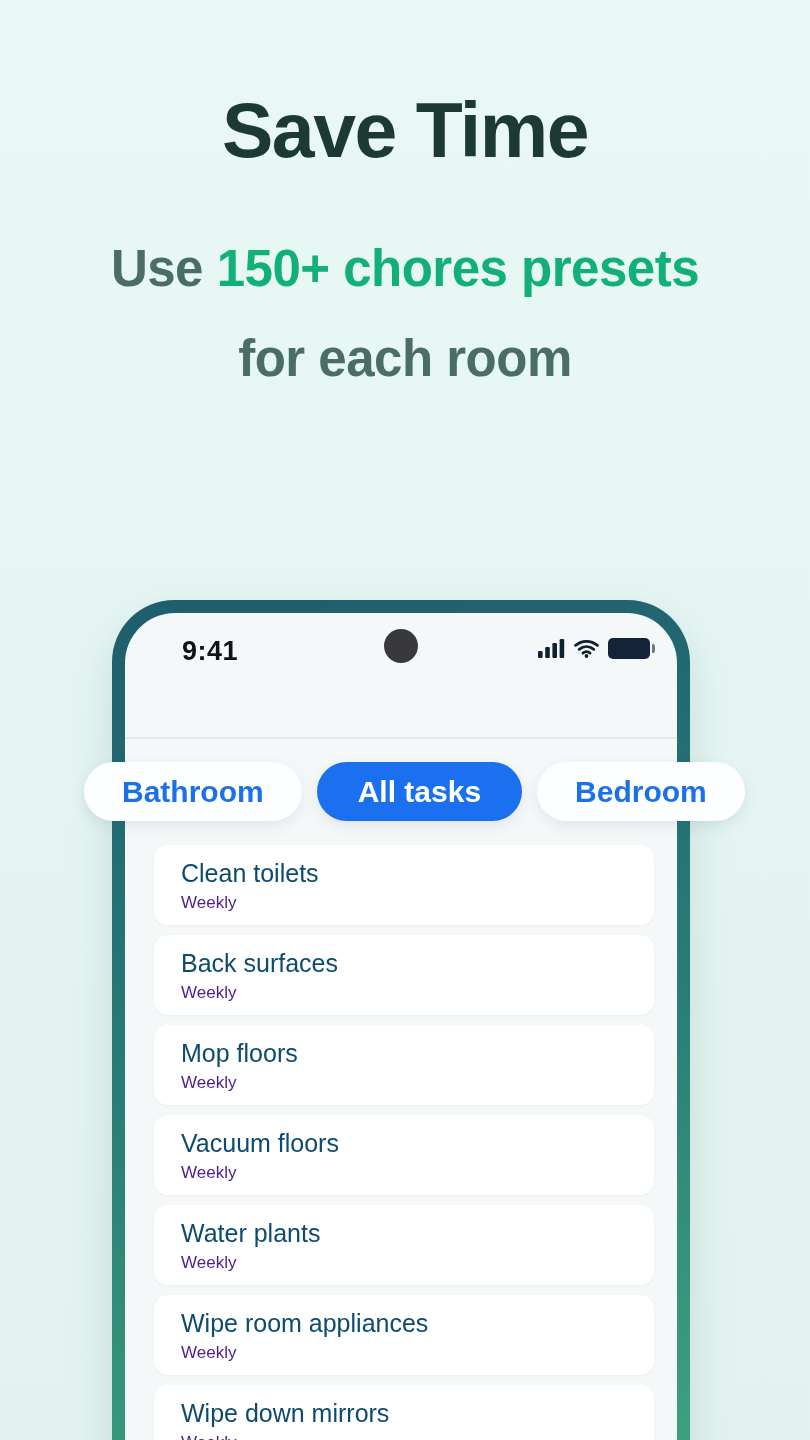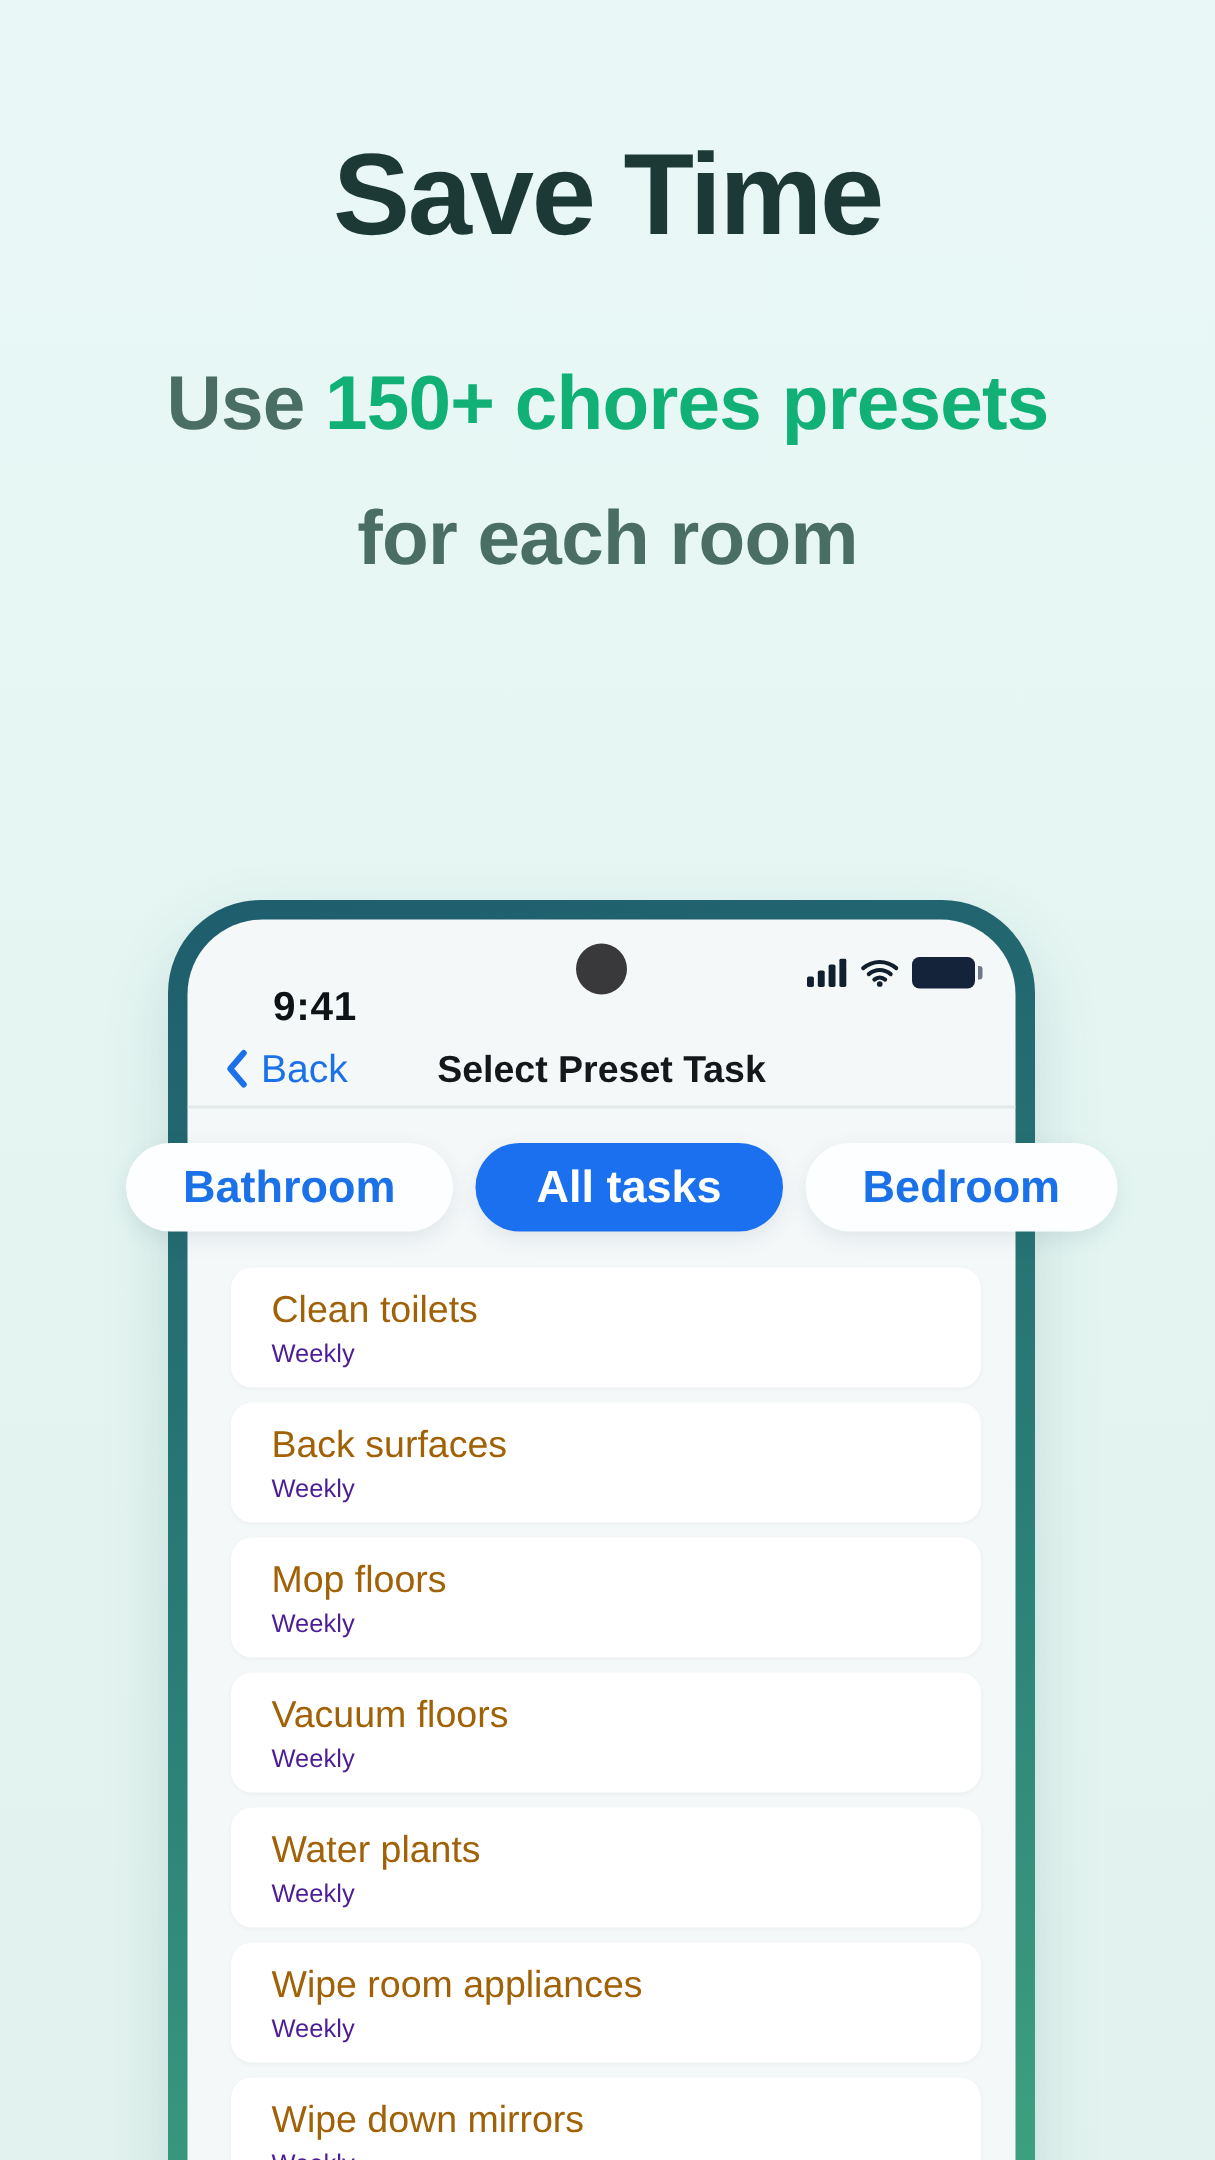--- a/index.html
+++ b/index.html
@@ -33,21 +33,21 @@
     box-shadow:0 18px 45px rgba(25,80,90,0.15);
   }
   .screen {
     position:relative; width:100%; height:100%;
     background:#f5f8f9; border-radius:50px 50px 0 0; overflow:hidden;
   }
 
   
   .time {
     position:absolute; left:57px; top:23px;
-    font-size:27px; font-weight:700; color:#0d1316; letter-spacing:0.5px;margin-top:20px;
+    font-size:27px; font-weight:700; color:#0d1316; letter-spacing:0.5px;
   }
   .camera {
     position:absolute; left:calc(50% - 17px); top:16px;
     width:34px; height:34px; border-radius:50%; background:#39393b;
   }
   .status-icons {
     position:absolute; right:27px; top:25px;
     display:flex; align-items:center; gap:9px;
   }
   .battery { position:relative; width:42px; height:21px; background:#15233a; border-radius:5px; }
@@ -83,21 +83,21 @@
   .chip.selected { background:#1a70ee; color:#ffffff; padding:0 41px; }
 
   
   .task-list { position:absolute; top:232px; left:29px; right:23px; }
   .task-card {
     height:80px; margin-bottom:10px; background:#ffffff;
     border-radius:14px; padding:13px 0 0 27px;
     box-shadow:0 1px 3px rgba(30,50,60,0.05);
     cursor:pointer;
   }
-  .task-title { font-size:25px; font-weight:500; color:#a16207; line-height:31px; }
+  .task-title { font-size:25px; font-weight:500; color:#0c4a6e; line-height:31px; }
   .task-freq  { font-size:17px; color:#4c1d95; margin-top:4px; }
 </style>
 </head>
 <body>
 
 <div class="page">
 
   <h1 class="headline">Save Time</h1>
   <div class="subhead">
     <span>Use </span><span class="hl">150+ chores presets</span><br>
@@ -118,29 +118,20 @@
         </svg>
         <svg width="25" height="19" viewBox="0 0 25 19">
           <path d="M1.5 6.4 C8 0.9, 17 0.9, 23.5 6.4" fill="none" stroke="#10202f" stroke-width="2.7" stroke-linecap="round"></path>
           <path d="M5.2 10.4 C9.6 6.7, 15.4 6.7, 19.8 10.4" fill="none" stroke="#10202f" stroke-width="2.7" stroke-linecap="round"></path>
           <path d="M8.9 14.1 C11 12.3, 14 12.3, 16.1 14.1" fill="none" stroke="#10202f" stroke-width="2.7" stroke-linecap="round"></path>
           <circle cx="12.5" cy="17" r="1.9" fill="#10202f"></circle>
         </svg>
         <div class="battery"></div>
       </div>
 
-      <div class="nav">
-        <div class="back-btn">
-          <svg width="15" height="27" viewBox="0 0 15 27">
-            <path d="M12.5 3 L3.5 13.5 L12.5 24" fill="none" stroke="#1b72e8" stroke-width="4" stroke-linecap="round" stroke-linejoin="round"></path>
-          </svg>
-          <span>Back</span>
-        </div>
-        <div class="nav-title">Select Preset Task</div>
-      </div>
       <div class="divider"></div>
 
       <div class="task-list">
           <div class="task-card">
           <div class="task-title">Clean toilets</div>
           <div class="task-freq">Weekly</div>
         </div>
           <div class="task-card">
           <div class="task-title">Back surfaces</div>
           <div class="task-freq">Weekly</div>

